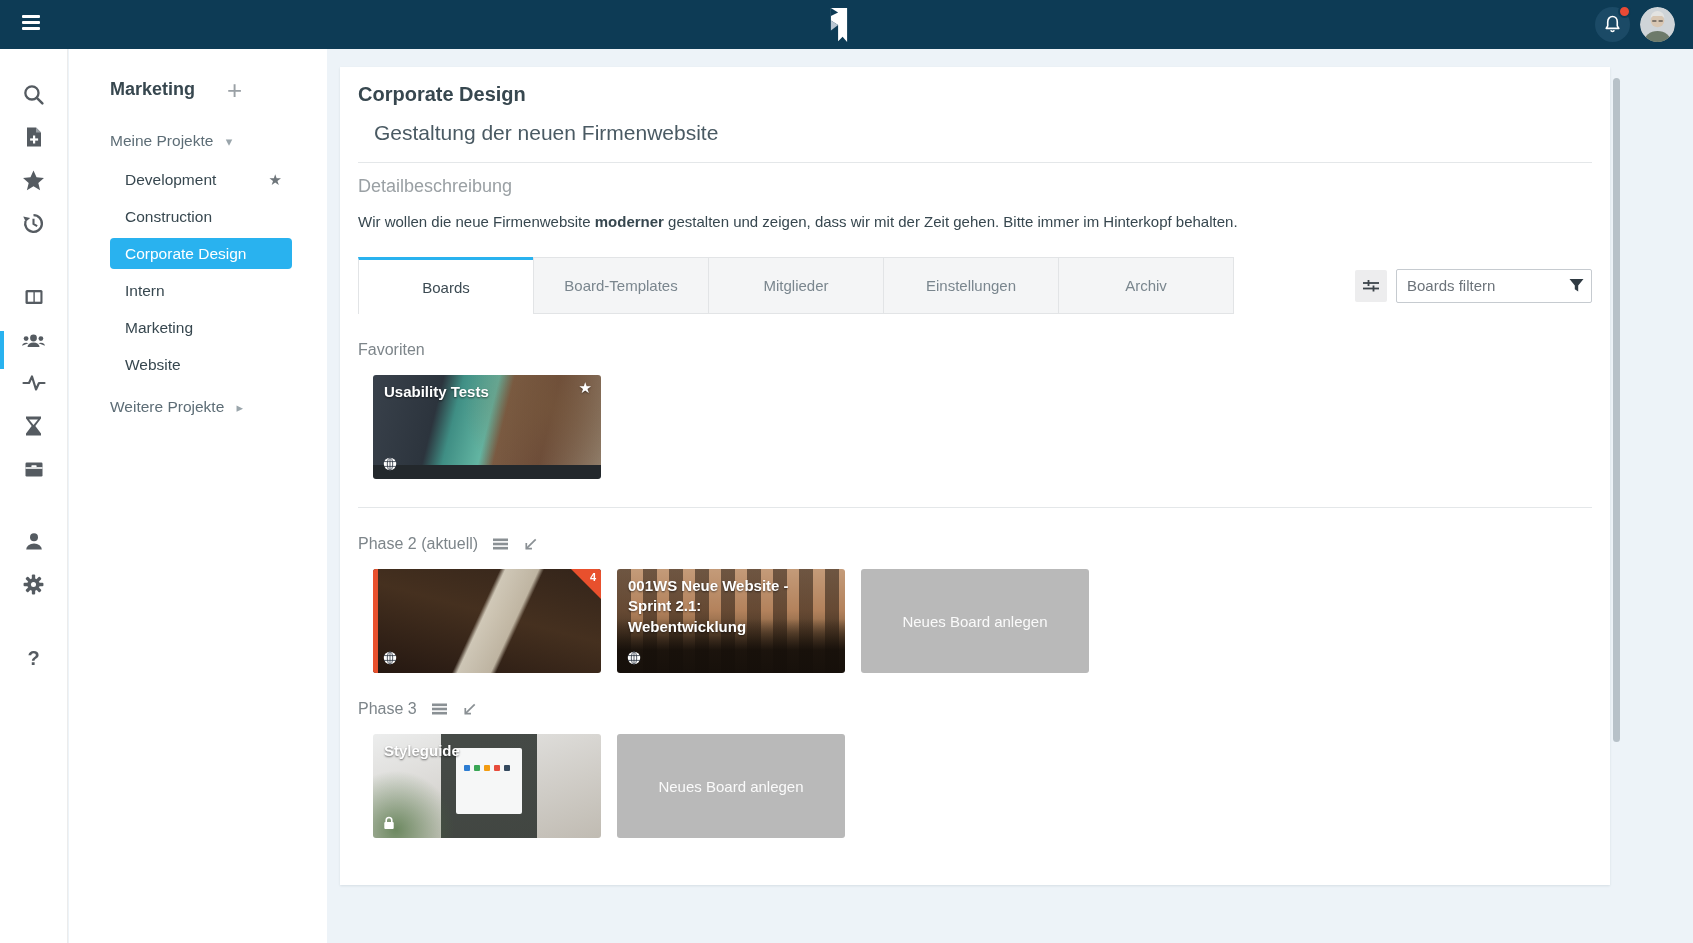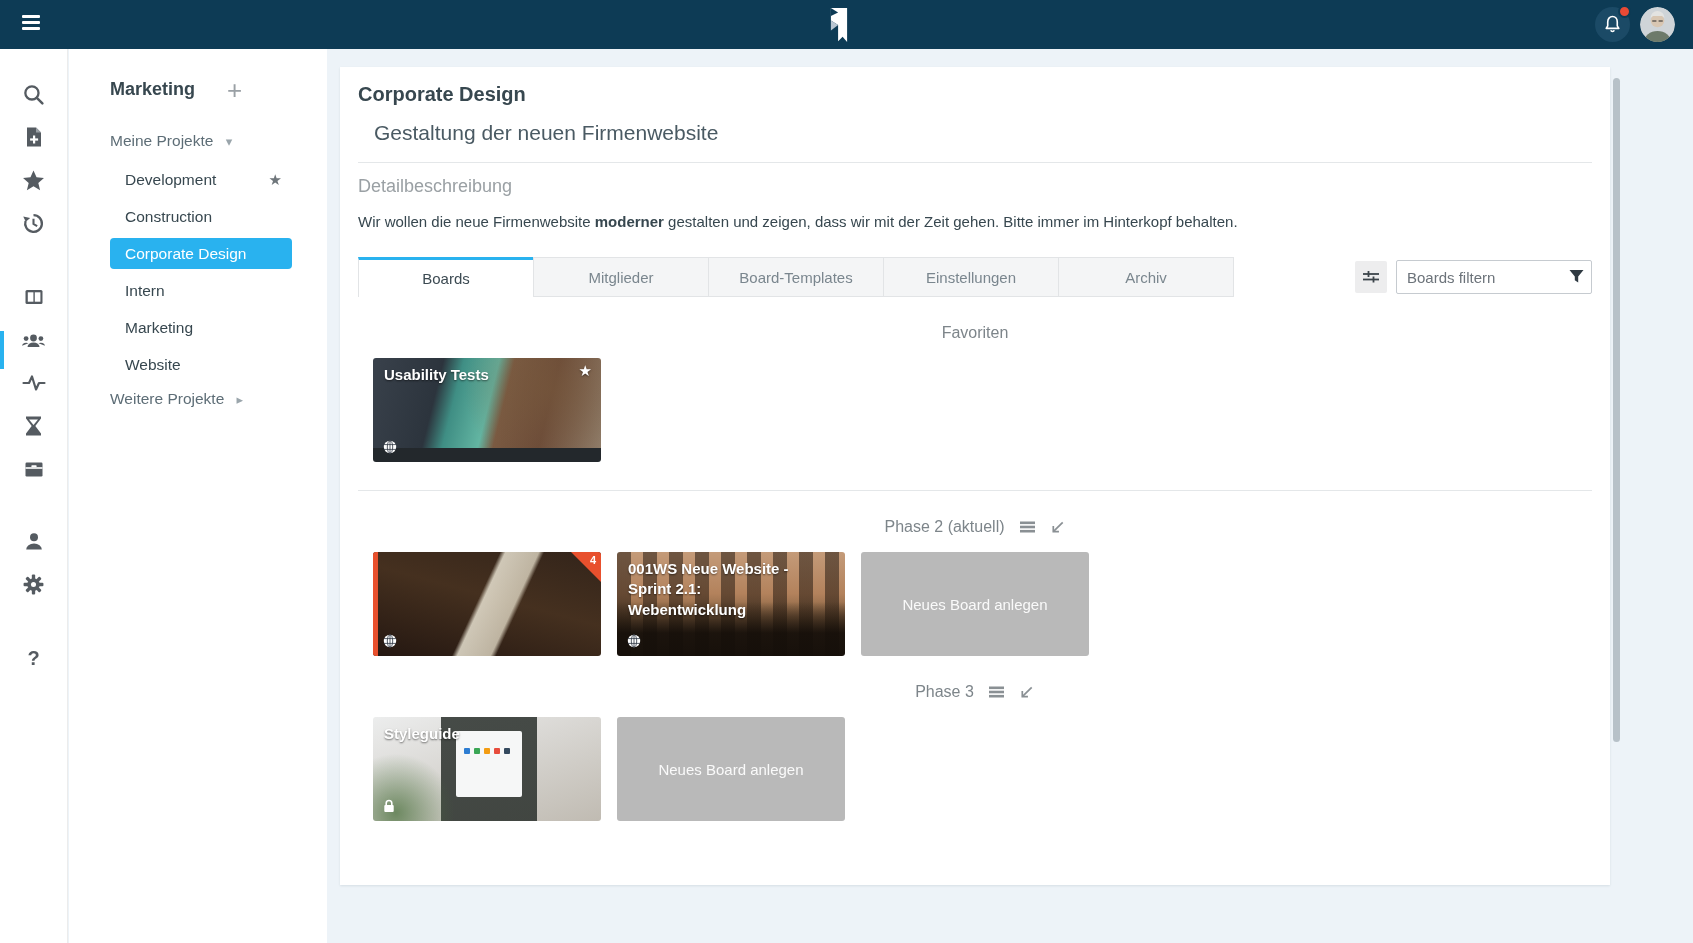--- a/index.html
+++ b/index.html
@@ -40,55 +40,55 @@
     background:none; border:none; line-height:20px; }
   .sb-group { margin:32px 0 0 41px; font-size:15.5px; color:#5d6d76; cursor:pointer; }
   .sb-group .caret { color:#9aa5ab; font-size:13px; margin-left:8px; }
   .sb-items { margin:14px 0 0 41px; }
   .sb-item { width:182px; padding:0 10px 0 15px; height:31px; line-height:31px;
     font-size:15.5px; color:#37474f; border-radius:4px; cursor:pointer; margin-bottom:6px;
     display:flex; align-items:center; }
   .sb-item .lbl { flex:1; }
   .sb-item.selected { background:#29b2ef; color:#fff; font-weight:500; }
   .sb-item .fav-star { color:#6f767b; font-size:15px; }
-  .sb-group2 { margin-top:10px; }
+  .sb-group2 { margin-top:18px; }
 
   
   .content-bg { position:absolute; left:327px; top:49px; right:0; bottom:0; background:#edf3f8; }
   .scroll-thumb { position:absolute; left:1286px; top:29px; width:7px; height:664px;
     background:#b7c1c8; border-radius:4px; cursor:pointer; }
   .card { position:absolute; left:13px; top:18px; width:1270px; height:818px;
     background:#fff; box-shadow:0 1px 2px rgba(60,80,100,.12); padding:16px 18px 0 18px; overflow:hidden; }
 
   .page-title { font-size:20px; font-weight:700; color:#37474f; }
   .page-subtitle { margin-top:15px; font-size:21px; color:#4a5a63;margin-left:16px; }
   .divider { border:none; border-top:1px solid #e4e7e9; margin-top:17px; }
   .detail-label { margin-top:13px; font-size:18px; color:#9aa0a4; }
   .detail-text { margin-top:14px; font-size:15px; color:#37474f; line-height:1.4; }
   .detail-text b { font-weight:700; }
 
   
-  .tabrow { margin-top:25px; display:flex; height:40px; align-items:stretch; }
+  .tabrow { margin-top:25px; display:flex; height:57px; align-items:stretch; }
   .tab { width:176px; display:flex; align-items:center; justify-content:center;
     font-size:15px; color:#7a868e; background:#f4f5f6; border:1px solid #e2e4e6;
     margin-left:-1px; cursor:pointer; }
   .tab:first-child { margin-left:0; }
   .tab.active { background:#fff; border-bottom:none; border-top:3px solid #29b2ef;
     color:#3c4a52; font-weight:500; }
   .tab-spacer { flex:1; }
   .tunebtn { width:32px; height:32px; align-self:center; background:#ededee; border:none;
     border-radius:2px; cursor:pointer; display:flex; align-items:center; justify-content:center; margin-right:9px; }
   .filterbox { position:relative; align-self:center; }
   .filterbox input { width:196px; height:34px; border:1px solid #c6cbd0; border-radius:2px;
     padding:0 32px 0 10px; font-size:15px; color:#333; font-family:"Liberation Sans",sans-serif; }
   .filterbox input::placeholder { color:#6c737a; opacity:1; }
   .funnel { position:absolute; right:8px; top:9px; cursor:pointer; }
 
   
-  .sec-head { margin-top:27px; font-size:16px; color:#7d858a; display:flex; align-items:center;justify-content:center; }
+  .sec-head { margin-top:27px; font-size:16px; color:#7d858a; display:flex; align-items:center; }
   .sec-head .sic { margin-left:14px; cursor:pointer; display:inline-flex; }
   .sec-head .sic:first-of-type { margin-left:18px; }
   .sec-divider { border:none; border-top:1px solid #e4e7e9; margin-top:28px; }
   .board-row { margin:16px 0 0 15px; display:flex; gap:16px; }
 
   .bcard { position:relative; width:228px; height:104px; border-radius:3px; overflow:hidden;
     cursor:pointer; flex:none; }
   .bcard .btitle { position:absolute; left:11px; top:7px; right:26px; color:#fff;
     font-size:15px; font-weight:700; line-height:1.35; text-shadow:0 1px 2px rgba(0,0,0,.55); }
   .bcard .corner-star { position:absolute; top:4px; right:9px; color:#fff; font-size:15px;
@@ -292,22 +292,22 @@
 
   <div class="card">
     <div class="page-title">Corporate Design</div>
     <div class="page-subtitle">Gestaltung der neuen Firmenwebsite</div>
     <hr class="divider">
     <div class="detail-label">Detailbeschreibung</div>
     <div class="detail-text"><span>Wir wollen die neue Firmenwebsite </span><b>moderner</b><span> gestalten und zeigen, dass wir mit der Zeit gehen. Bitte immer im Hinterkopf behalten.</span></div>
 
     <div class="tabrow">
       <div class="tab active">Boards</div>
+      <div class="tab">Board-Templates</div>
       <div class="tab">Mitglieder</div>
-      <div class="tab">Board-Templates</div>
       <div class="tab">Einstellungen</div>
       <div class="tab">Archiv</div>
       <div class="tab-spacer"></div>
       <button class="tunebtn">
         <svg width="18" height="16" viewBox="0 0 18 16">
           <g stroke="#3c444a" stroke-width="1.8">
               <line x1="1" y1="5" x2="17" y2="5"></line>
               <line x1="1" y1="10.5" x2="17" y2="10.5"></line>
               <line x1="6.5" y1="2" x2="6.5" y2="8"></line>
               <line x1="11.5" y1="7.5" x2="11.5" y2="13.5"></line>

